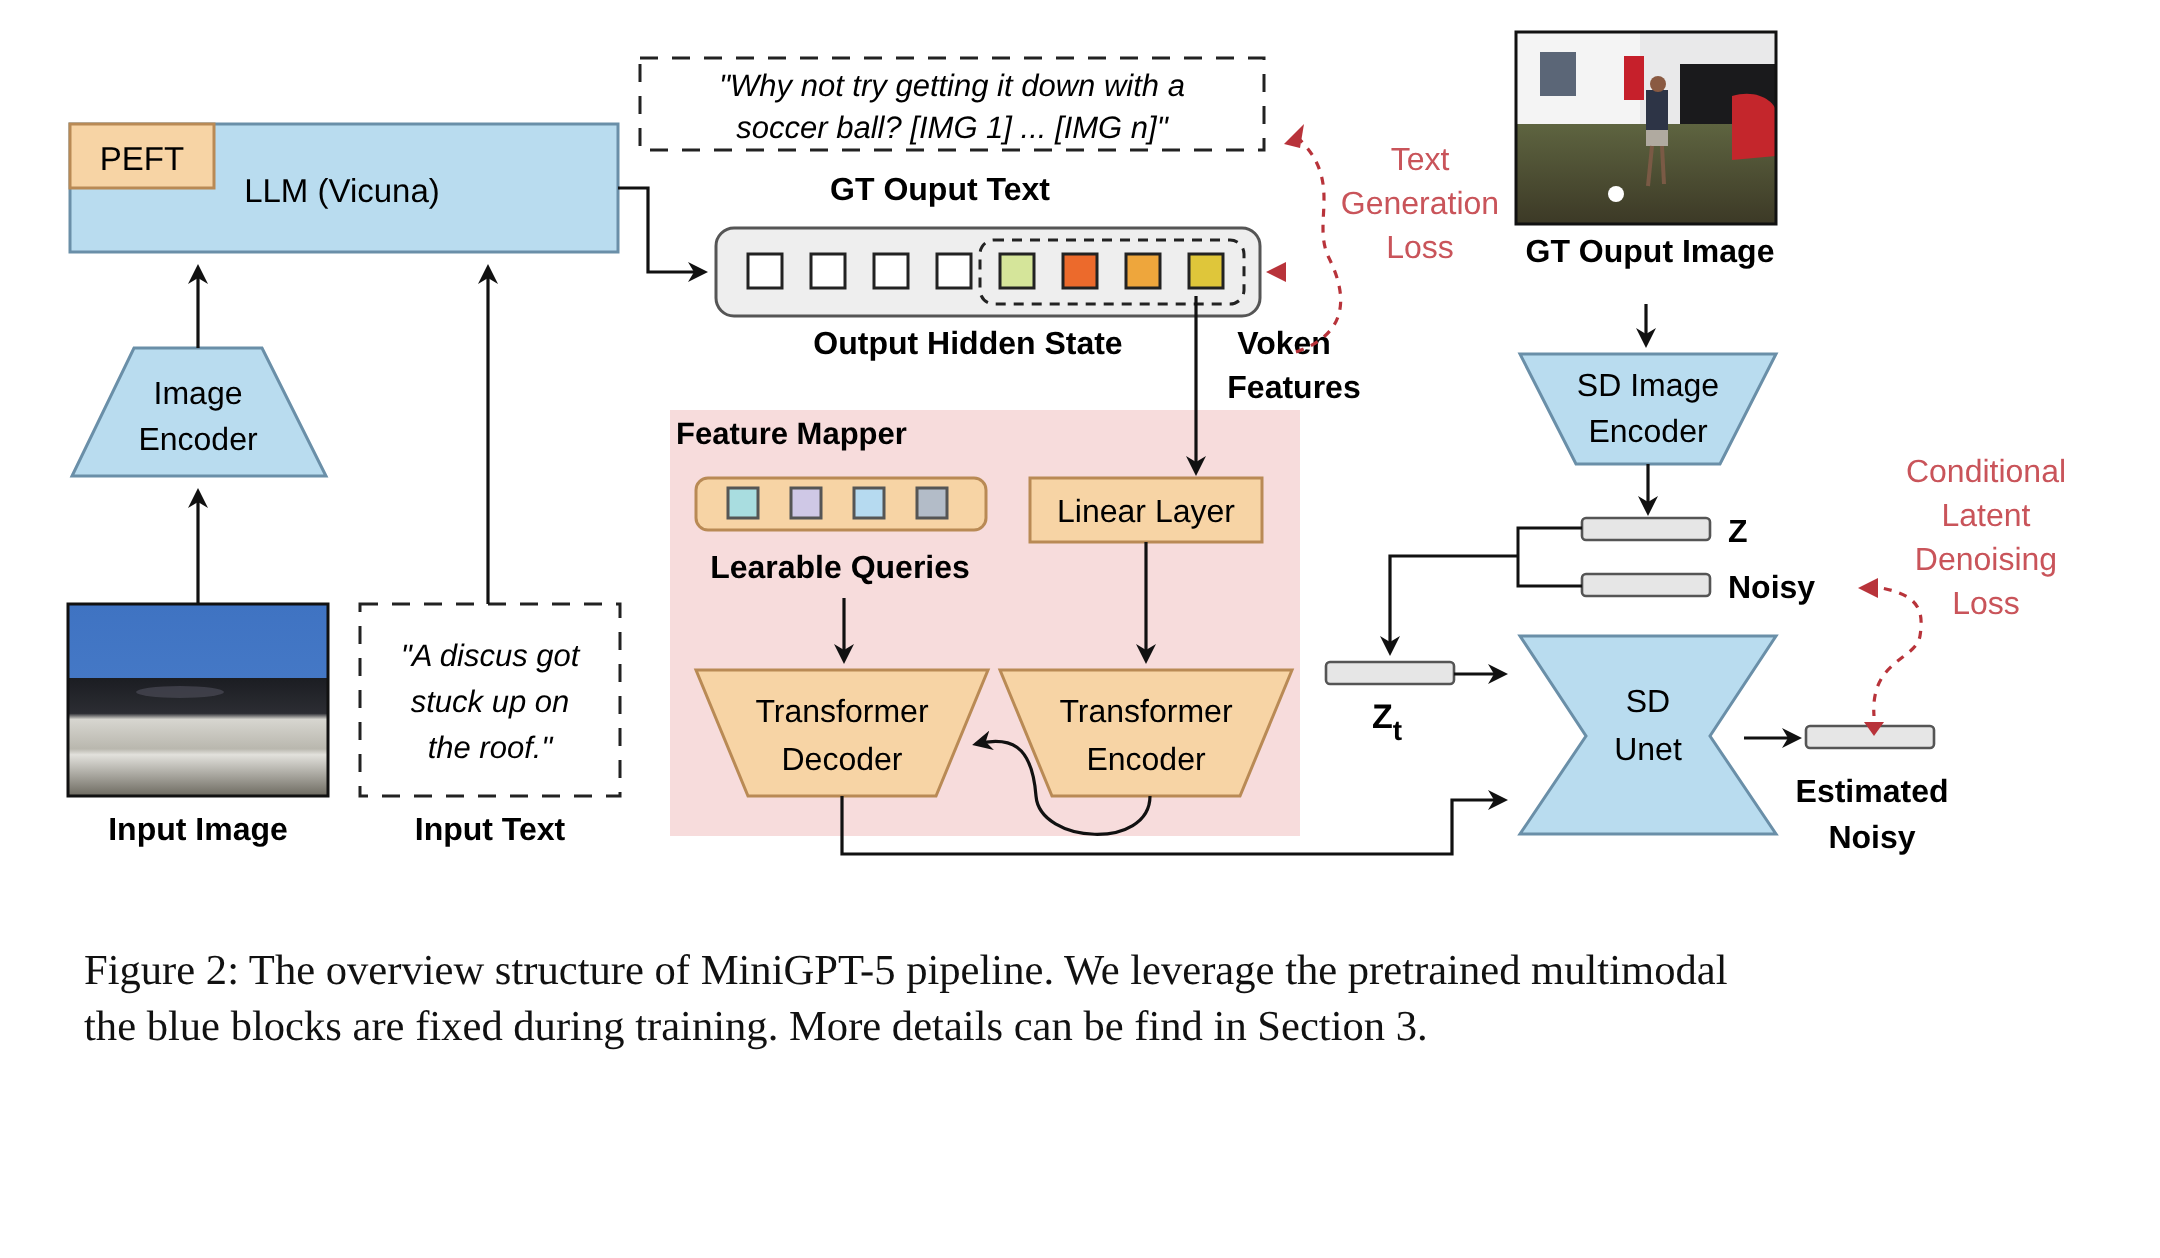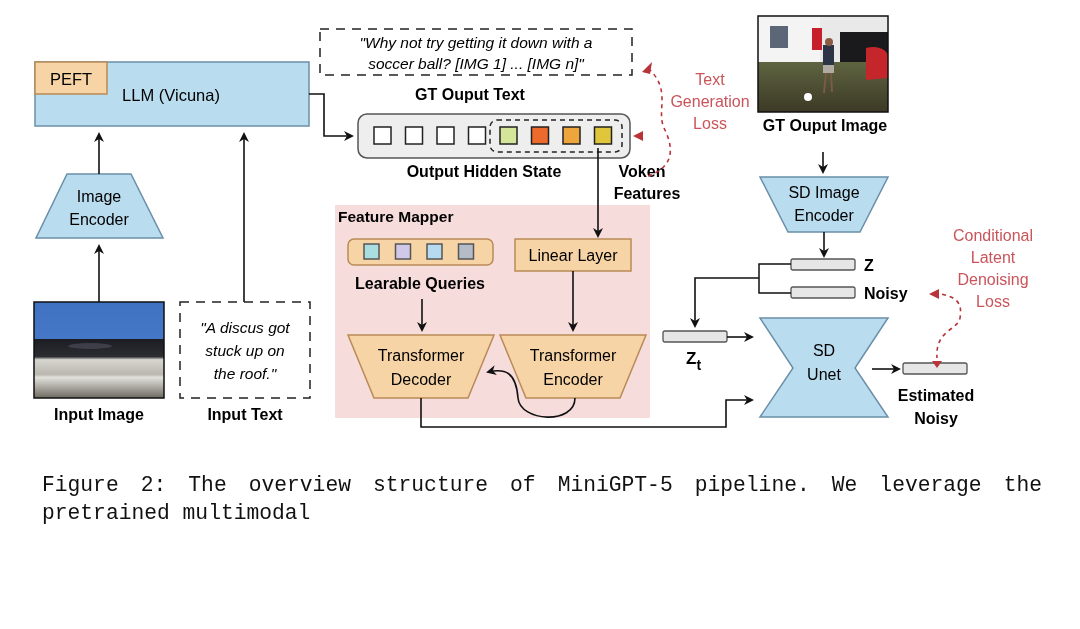--- a/index.html
+++ b/index.html
@@ -2,21 +2,21 @@
 <html><head>
 <meta charset="utf-8">
 <style>
   html,body{margin:0;padding:0;background:#fff;}
   body{width:1080px;height:629px;position:relative;overflow:hidden;font-family:"Liberation Sans",sans-serif;color:#111;}
   svg{position:absolute;left:0;top:0;}
   .lbl{font-family:"Liberation Sans",sans-serif;}
   .bold{font-weight:bold;}
   .red{fill:#c9545a;}
   #caption{position:absolute;left:42px;top:472px;width:1000px;font-family:"Liberation Serif",serif;font-size:21.3px;line-height:27.6px;color:#111;text-align:justify;}
-  #caption span{display:block;font-family:Liberation Mono, monospace;}
+  #caption span{display:block;}
 </style>
 </head>
 <body>
 
 <svg width="1080" height="460" viewBox="0 0 1080 460">
   <defs>
     <marker id="ah" markerWidth="10" markerHeight="10" refX="8" refY="5" orient="auto" markerUnits="userSpaceOnUse">
       <path d="M0,0 L10,5 L0,10 L3,5 Z" fill="#111"></path>
     </marker>
     <marker id="ahr" markerWidth="10" markerHeight="10" refX="8" refY="5" orient="auto" markerUnits="userSpaceOnUse">
@@ -192,13 +192,14 @@
   <path d="M932,361 L942,361 L937,368 Z" fill="#b8333a"></path>
   <path d="M929,294 L939,289 L939,299 Z" fill="#b8333a"></path>
   <text x="993" y="241" text-anchor="middle" font-size="16" class="lbl red">Conditional</text>
   <text x="993" y="263" text-anchor="middle" font-size="16" class="lbl red">Latent</text>
   <text x="993" y="285" text-anchor="middle" font-size="16" class="lbl red">Denoising</text>
   <text x="993" y="307" text-anchor="middle" font-size="16" class="lbl red">Loss</text>
 </svg>
 
 <div id="caption">
   <span>Figure 2: The overview structure of MiniGPT-5 pipeline. We leverage the pretrained multimodal</span>
+  <span style="text-align:left;">the blue blocks are fixed during training. More details can be find in Section 3.</span>
 </div>
 
 </body></html>

